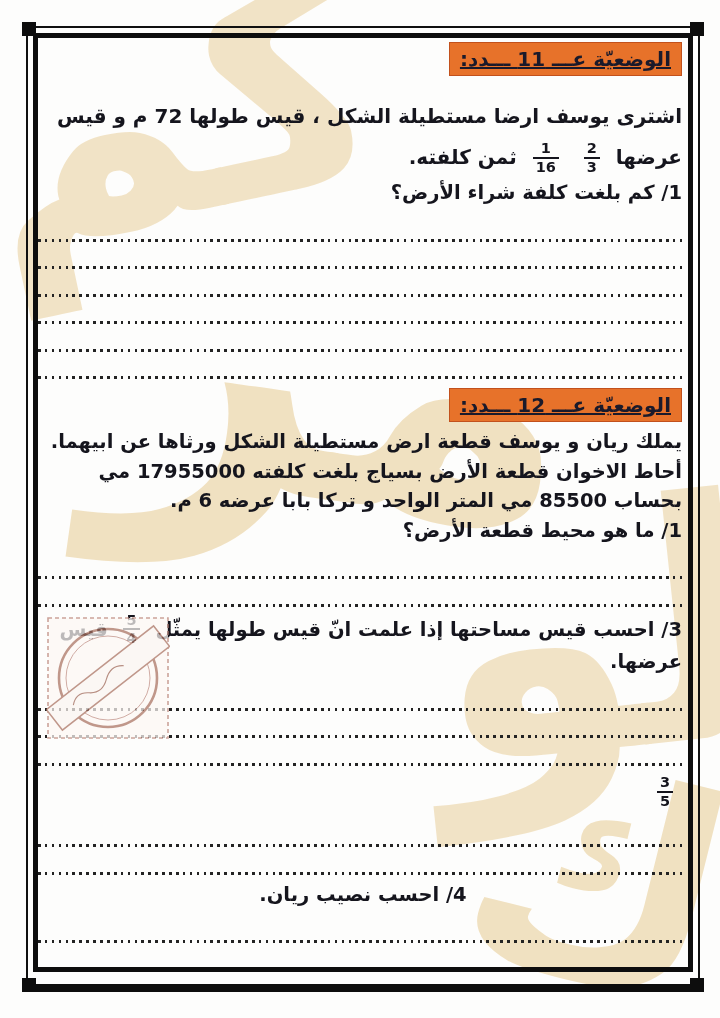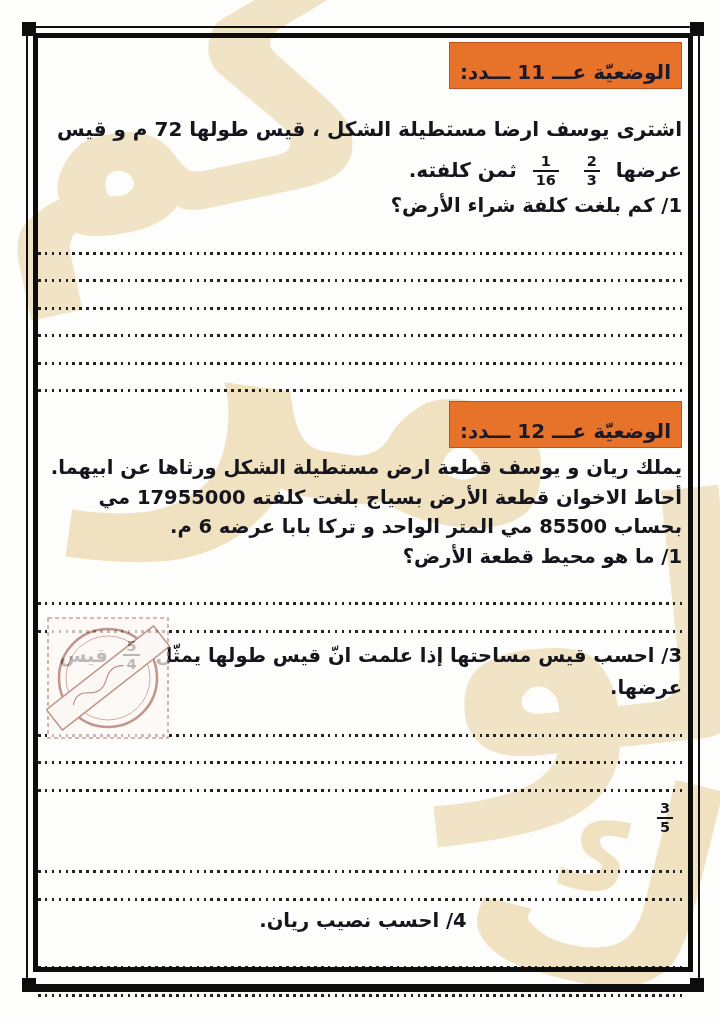--- a/index.html
+++ b/index.html
@@ -18,21 +18,21 @@
   .f-thick{position:absolute;left:33px;top:33px;right:27px;bottom:46px;border:5px solid #0d0d0d;z-index:2;pointer-events:none;}
   .f-bar{position:absolute;left:24px;right:18px;bottom:26px;height:8px;background:#0d0d0d;z-index:2;}
   .f-c{position:absolute;width:14px;height:14px;background:#0d0d0d;z-index:3;}
   .f-c.tl{left:22px;top:22px;} .f-c.tr{right:16px;top:22px;}
   .f-c.bl{left:22px;bottom:26px;} .f-c.br{right:16px;bottom:26px;}
 
   
   .content{position:absolute;left:44px;top:42px;right:38px;bottom:52px;z-index:1;direction:rtl;text-align:right;color:#15151d;}
   .trow{text-align:right;}
   .qtitle{display:inline-block;background:#e7722a;color:#1a1a2b;font-size:20px;font-weight:700;
-          padding:17px 10px 4px;border:1px solid #c2511c;letter-spacing:0;}
+          padding:4px 10px 4px;border:1px solid #c2511c;letter-spacing:0;text-decoration:underline;}
   .para{font-size:20px;font-weight:700;line-height:41px;margin-top:20px;}
   .para12{font-size:19.5px;font-weight:700;line-height:29.5px;margin-top:5px;}
   .qline{font-size:19.5px;font-weight:700;line-height:30px;}
   .frac{display:inline-flex;flex-direction:column;align-items:center;margin:0 9px;vertical-align:middle;
         font-size:14.5px;line-height:1.1;font-weight:700;}
   .frac .fn{padding:0 3px;}
   .frac .fd{border-top:2px solid #15151d;padding:1px 3px 0;}
 
   .dotrow{height:27.5px;position:relative;}
   .dotrow::after{content:"";position:absolute;left:-6px;right:-4px;bottom:0;height:3px;

